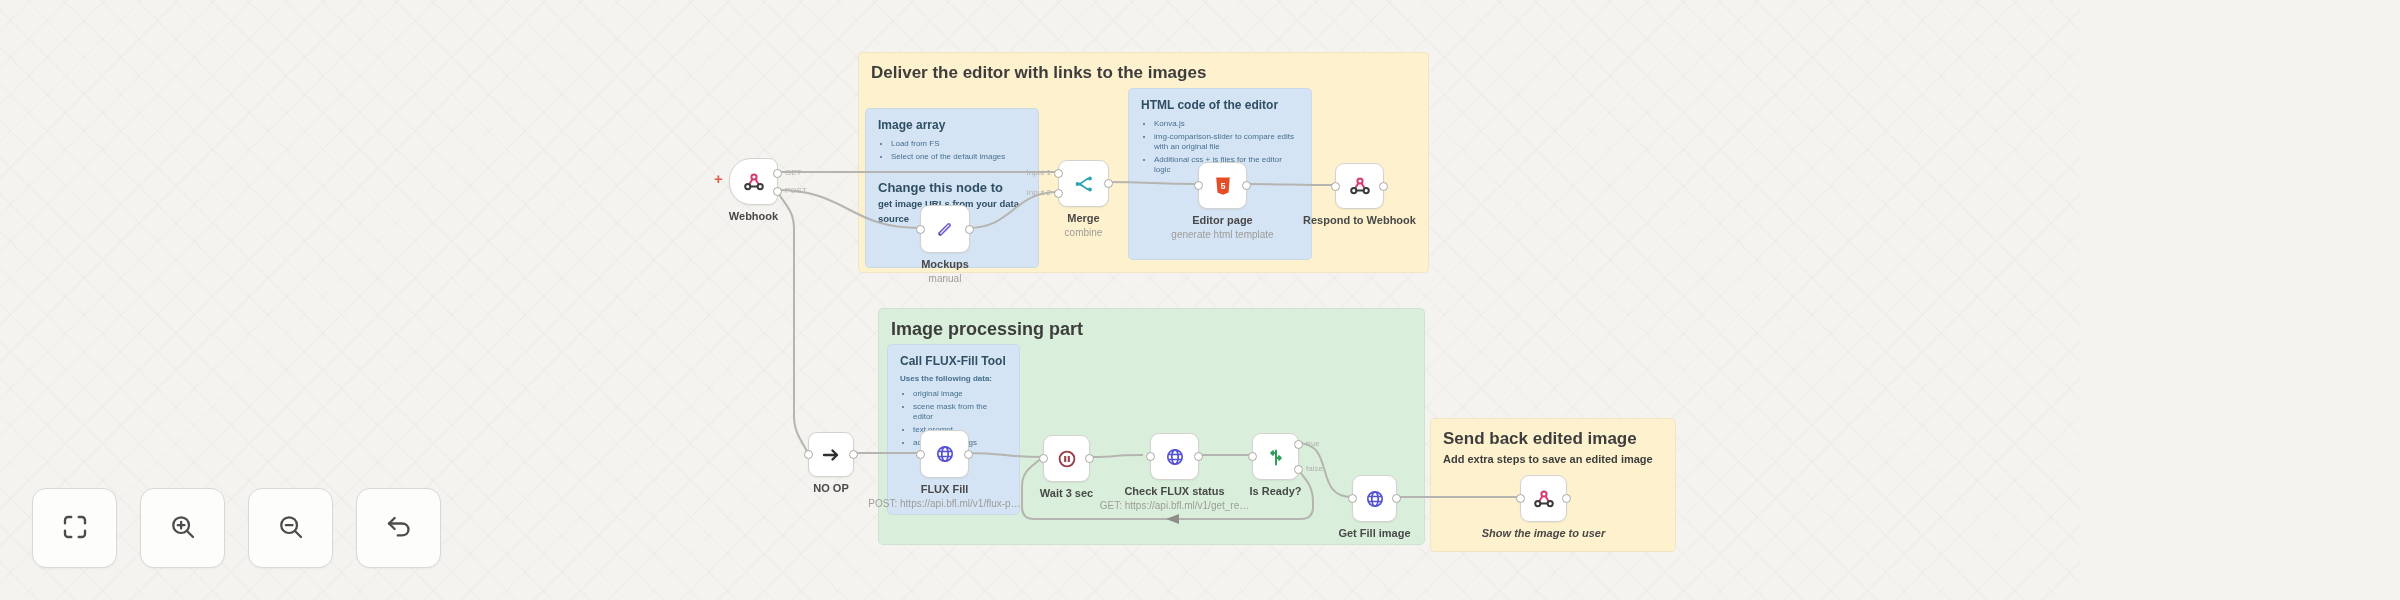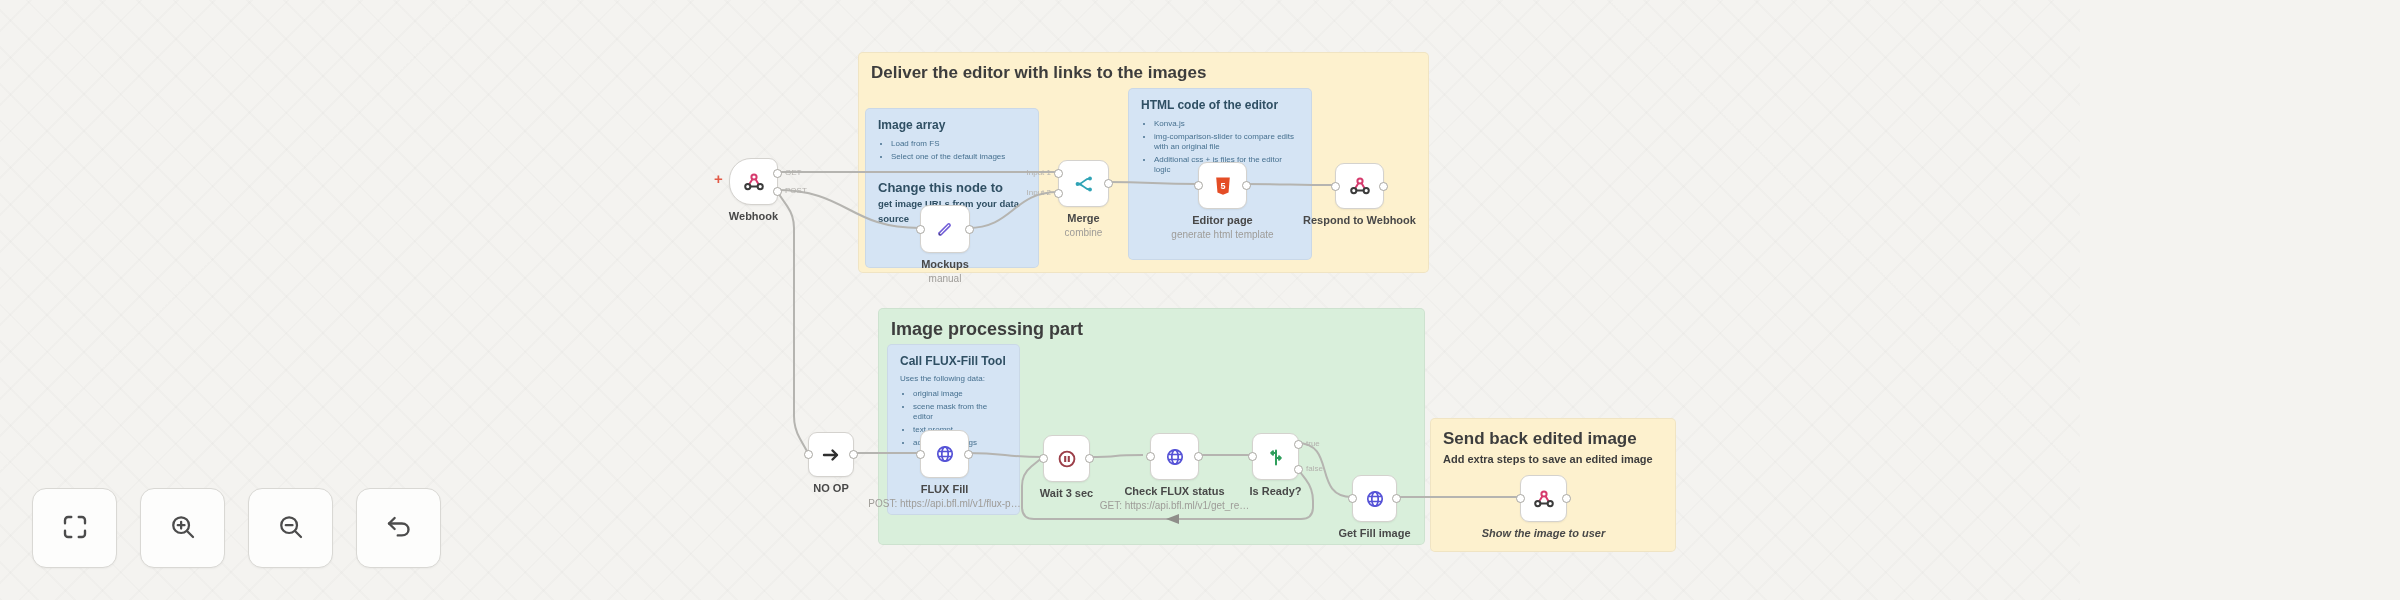--- a/index.html
+++ b/index.html
@@ -12,21 +12,21 @@
       repeating-linear-gradient(-45deg, rgba(0,0,0,0.016) 0 2px, transparent 2px 26px);
   }
   .sticky{position:absolute;border-radius:5px;box-sizing:border-box;padding:10px 12px;border:1px solid rgba(0,0,0,0.05);}
   .sticky.yellow{background:#fdf1ce;}
   .sticky.green{background:#d9efdb;}
   .sticky.blue{background:#d5e4f4;}
   .sticky .s-title{font-weight:bold;color:#3d3d3d;font-size:17px;line-height:1.15;}
   .sticky.blue .s-title{font-size:12px;color:#2f4f63;}
   .sticky.green .s-title{font-size:18px;}
   .sticky .s-sub{font-weight:bold;color:#3d3d3d;font-size:11px;margin-top:4px;}
-  .sticky.blue .s-sub{font-weight:normal;color:#46708f;font-size:8px;margin-top:5px;}
+  .sticky.blue .s-sub{font-weight:bold;color:#46708f;font-size:8px;margin-top:5px;}
   .sticky ul{margin:6px 0 0 0;padding-left:13px;}
   .sticky li{font-size:8px;color:#46708f;margin:3px 0;line-height:1.25;}
   .sticky .s-line{font-size:13px;color:#2f4f63;font-weight:700;line-height:1.5;}
   .sticky .s-line.bold{font-weight:800;font-size:9.5px;}
   .sticky .gap{margin-top:16px;}
   svg.wires{position:absolute;left:0;top:0;z-index:2;}
   .node{position:absolute;z-index:3;background:#fff;border:1.6px solid #d4d2ce;border-radius:9px;
         box-shadow:0 1px 2px rgba(0,0,0,0.06);}
   .node.trigger{border-radius:22px 9px 9px 22px;}
   .node .nicon{position:absolute;left:50%;top:50%;transform:translate(-50%,-50%);width:24px;height:24px;}

